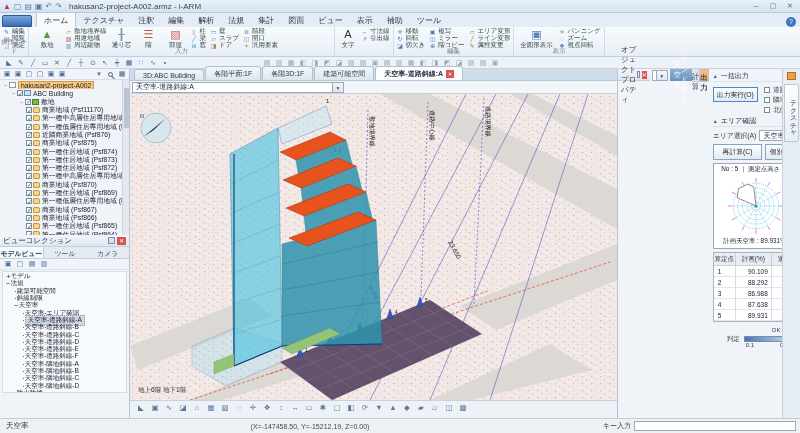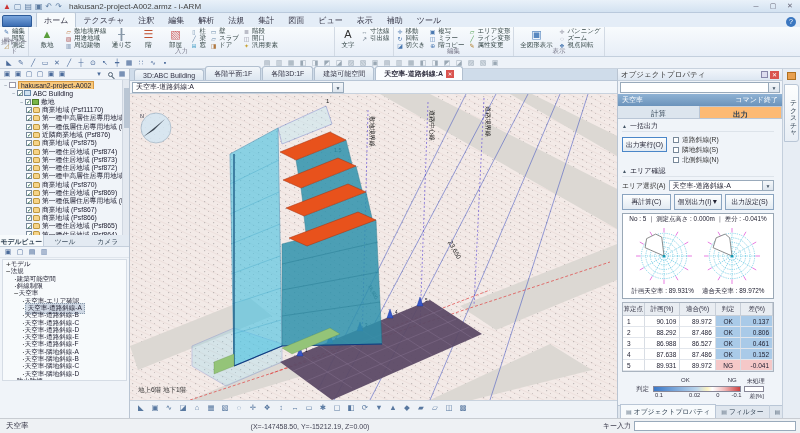--- a/index.html
+++ b/index.html
@@ -119,21 +119,21 @@
   .combo .cval { flex:1; font-size:7px; padding-left:3px; color:#223; white-space:nowrap; overflow:hidden; }
   .combo .carr { width:11px; height:100%; background:linear-gradient(#f4f7fa,#dde5ee);
     border-left:1px solid #9ab; font-size:5px; color:#456; text-align:center; line-height:10px; }
   #canvas { left:130px; top:94px; width:487px; height:306px; background:#f2e9e6; overflow:hidden; }
   #viewbar { left:130px; top:400px; width:487px; height:13px; background:#eef2f7;
     border-top:1px solid #c8d2de; display:flex; align-items:center; padding-left:4px; }
   .vbico { width:14px; font-size:7.5px; color:#5878a0; text-align:center; }
 
   
   #rightpanel { left:617px; top:69px; width:165px; height:349px; background:#f0f4f9;
-    border-left:1px solid #b9c4d2; display:flex; flex-direction:column; }
+    border-left:1px solid #b9c4d2; display:flex; flex-direction:row; }
   #rp-combo { margin:1px 2px; }
   #cmdbar { height:12px; background:linear-gradient(#8fb2d4,#6b93bb); color:#fff;
     display:flex; align-items:center; padding:0 4px; font-size:7px; }
   #cmdbar .sp { flex:1; }
   #rtabs { height:13px; display:flex; background:#dce5ee; border-bottom:1px solid #b9c6d6; }
   .rtab { flex:1; text-align:center; font-size:7.5px; padding-top:2.5px; color:#345; }
   .rtab.active { background:#fdba74; border:1px solid #b9c6d6; border-bottom:none; font-weight:bold; }
   #rcontent { flex:1; position:relative; padding:2px 8px 0 4px; }
   .sechead { display:flex; align-items:center; gap:3px; font-size:7px; color:#223;
     height:11px; border-bottom:1px solid #dde3ea; }
@@ -677,20 +677,26 @@
           <span class="cb checked"></span>
           <span class="ic folder"></span>
           <span class="tl">第一種住居地域 (Psf864)</span>
         </div>
 
       <div class="vscroll">
           <div class="thumb"></div>
         </div>
     </div>
 
+    <div class="phead" id="vchead">
+      <span>ビューコレクション</span>
+      <span class="sp"></span>
+      <span class="pin"></span>
+      <span class="pclose">✕</span>
+    </div>
     <div id="vctabs">
 
         <div class="vctab active">モデルビュー</div>
 
         <div class="vctab">ツール</div>
 
         <div class="vctab">カメラ</div>
 
     </div>
     <div id="vctools">

